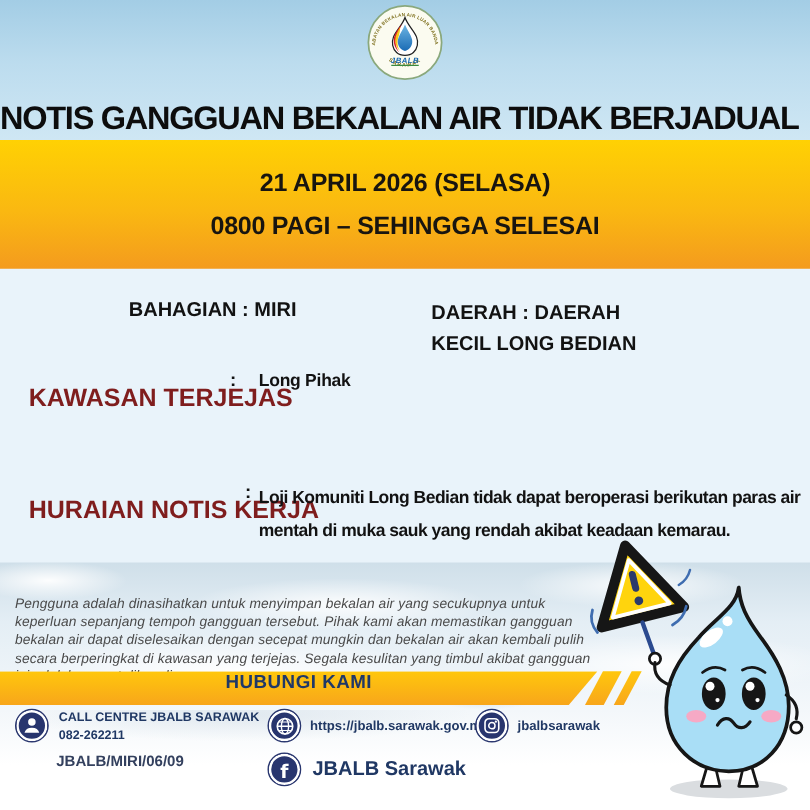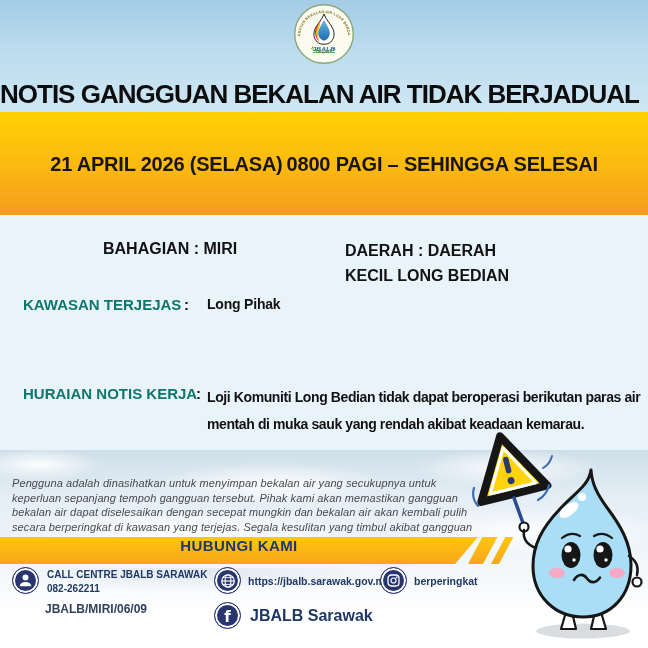--- a/index.html
+++ b/index.html
@@ -28,27 +28,27 @@
       linear-gradient(180deg,#f3f7fa 0%,#ffffff 55%); }
 
   
   .logo { left:293px; top:3px; width:62px; height:62px; z-index:2; }
   .title { left:0; top:79px; width:544px; text-align:center; z-index:2;
     font-size:26px; font-weight:700; letter-spacing:-1px; color:#0d0d0d; white-space:nowrap; }
 
   
   .banner { left:0; top:112px; width:648px; height:103px; z-index:2;
     background:linear-gradient(180deg,#ffd103 0%,#fab811 55%,#f49b1e 100%);
-    display:flex; flex-direction:row; align-items:center; justify-content:center; gap:4px; }
+    display:flex; flex-direction:column; align-items:center; justify-content:center; gap:4px; }
   .banner-line { font-size:20px; font-weight:700; color:#181510; letter-spacing:-.2px; line-height:30px; }
 
   
   .bahagian { left:103px; top:240px; font-size:16px; font-weight:700; color:#121212; z-index:2; }
   .daerah   { left:345px; top:238px; width:182px; font-size:16px; font-weight:700; color:#121212; line-height:25px; z-index:2; }
-  .field-label { font-size:15px; font-weight:700; color:#0f766e; z-index:2; }
+  .field-label { font-size:20px; font-weight:700; color:#7f1d1d; z-index:2;margin-top:12px; }
   .field-colon { font-size:15px; font-weight:700; color:#121212; z-index:2; }
   .field-value { font-size:14px; font-weight:700; color:#121212; letter-spacing:-.2px; z-index:2; }
   .kawasan-label { left:23px; top:296px; }
   .kawasan-colon { left:184px; top:296px; }
   .kawasan-value { left:207px; top:296px; }
   .huraian-label { left:23px; top:385px; }
   .huraian-colon { left:196px; top:385px; }
   .huraian-value { left:207px; top:384px; width:445px; letter-spacing:-.4px; line-height:27px; }
 
   
@@ -175,21 +175,21 @@
   </div>
   <div class="abs contact-text fb-text">JBALB Sarawak</div>
 
   <div class="abs icon-circle ig-icon">
     <svg width="15" height="15" viewBox="0 0 15 15">
       <rect x="2" y="2" width="11" height="11" rx="3.2" fill="none" stroke="#fff" stroke-width="1.3"></rect>
       <circle cx="7.5" cy="7.5" r="2.5" fill="none" stroke="#fff" stroke-width="1.2"></circle>
       <circle cx="10.7" cy="4.3" r=".9" fill="#fff"></circle>
     </svg>
   </div>
-  <div class="abs contact-text ig-text">berperingkat</div>
+  <div class="abs contact-text ig-text">jbalbsarawak</div>
 
   <svg class="abs mascot" viewBox="0 0 178 222">
     <ellipse cx="113" cy="205" rx="47" ry="7.5" fill="#dadde0"></ellipse>
 
     <g transform="rotate(-14 40 42)">
       <path d="M38,9 L72,68 L4,68 Z" fill="#ffd40d" stroke="#161616" stroke-width="8" stroke-linejoin="round"></path>
       <path d="M38,21 L61.5,62.5 L14.5,62.5 Z" fill="none" stroke="#ffffff" stroke-width="3" stroke-linejoin="round"></path>
       <rect x="35.2" y="30" width="5.6" height="17" rx="2.8" fill="#2b3a6b"></rect>
       <circle cx="38" cy="54.5" r="3.5" fill="#2b3a6b"></circle>
     </g>

